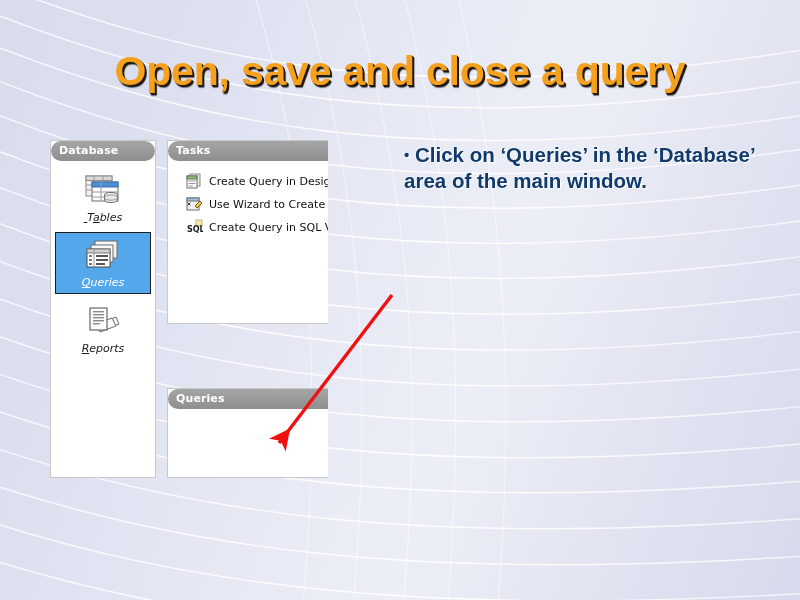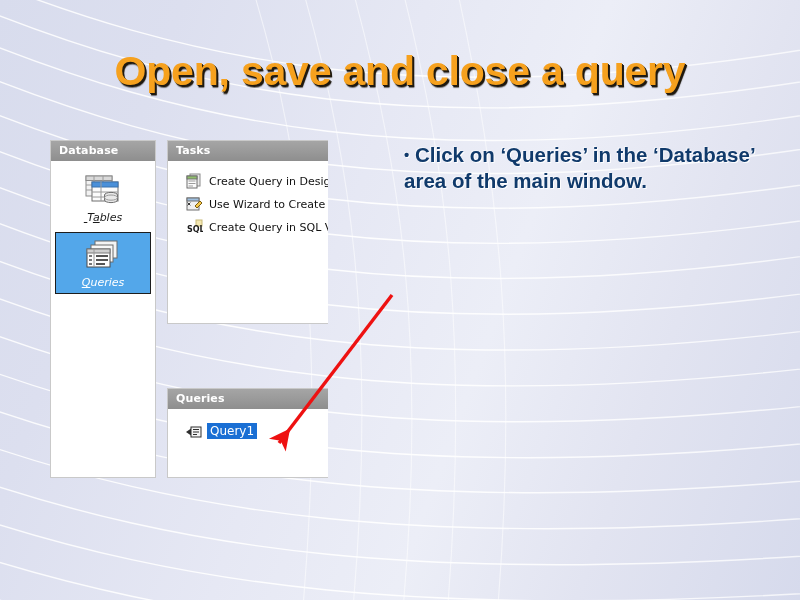--- a/index.html
+++ b/index.html
@@ -69,20 +69,21 @@
     height: 20px;
     line-height: 20px;
     background: linear-gradient(180deg, #a5a5a5 0%, #9a9a9a 50%, #8e8e8e 100%);
     color: #ffffff;
     font-family: "DejaVu Sans", sans-serif;
     font-size: 11px;
     font-weight: bold;
     padding-left: 8px;
     box-sizing: border-box;
     letter-spacing: 0.1px;
+    border-radius: 10px;
   }
 
   
   #db-panel {
     left: 0;
     top: 0;
     width: 106px;
     height: 338px;
   }
   #db-body {
@@ -301,20 +302,35 @@
                 <rect x="13" y="25" width="9" height="2" fill="#555"></rect>
                 <rect x="6" y="17" width="3" height="2" fill="#777"></rect>
                 <rect x="6" y="21" width="3" height="2" fill="#777"></rect>
                 <rect x="6" y="25" width="3" height="2" fill="#777"></rect>
               </svg>
             </span>
             <span class="db-label"><span class="ul-char">Q</span>ueries</span>
           </div>
 
 
+          <div class="db-item">
+            <span class="db-icon">
+              <svg width="40" height="34" viewBox="0 0 40 34">
+                <path d="M17,19 L33,13 L36,20 L20,26 Z" fill="#f5f5f5" stroke="#6d6d6d"></path>
+                <path d="M13,20 L29,14 L33,22 L17,28 Z" fill="#fafafa" stroke="#6d6d6d"></path>
+                <rect x="7" y="4" width="17" height="22" fill="#fdfdfd" stroke="#4a4a4a"></rect>
+                <rect x="10" y="7" width="11" height="1.4" fill="#8a8a8a"></rect>
+                <rect x="10" y="10" width="11" height="1.4" fill="#8a8a8a"></rect>
+                <rect x="10" y="13" width="11" height="1.4" fill="#8a8a8a"></rect>
+                <rect x="10" y="16" width="11" height="1.4" fill="#8a8a8a"></rect>
+                <rect x="10" y="19" width="7" height="1.4" fill="#8a8a8a"></rect>
+              </svg>
+            </span>
+            <span class="db-label"><span class="ul-char">R</span>eports</span>
+          </div>
 
         </div>
       </div>
 
       <div class="panel" id="tasks-panel">
         <div class="panel-header">Tasks</div>
         <div id="tasks-body">
 
           <div class="task-row">
             <span class="task-icon">
@@ -350,32 +366,20 @@
               </svg>
             </span>
             <span class="task-label">Create Query in SQL View</span>
           </div>
 
         </div>
       </div>
 
       <div class="panel" id="queries-panel">
         <div class="panel-header">Queries</div>
-        <div id="queries-body">
-          <span id="query-icon">
-            <svg width="16" height="13" viewBox="0 0 16 13">
-              <rect x="5" y="1" width="10" height="10" fill="#f4f4f4" stroke="#2e2e2e"></rect>
-              <line x1="7" y1="3.5" x2="13" y2="3.5" stroke="#2e2e2e"></line>
-              <line x1="7" y1="6" x2="13" y2="6" stroke="#2e2e2e"></line>
-              <line x1="7" y1="8.5" x2="11" y2="8.5" stroke="#2e2e2e"></line>
-              <path d="M0,6 L5,2.5 L5,9.5 Z" fill="#2e2e2e"></path>
-            </svg>
-          </span>
-          <span id="query-name">Query1</span>
-        </div>
       </div>
 
     </div>
   </div>
 
   <svg id="arrow" viewBox="0 0 160 180">
     <defs>
       <marker id="ah" markerWidth="7" markerHeight="7" refX="5.4" refY="3.5" orient="auto" markerUnits="strokeWidth">
         <path d="M6.2,0.4 L0,3.5 L6.2,6.6 L4.6,3.5 Z" fill="#ee1111"></path>
       </marker>

